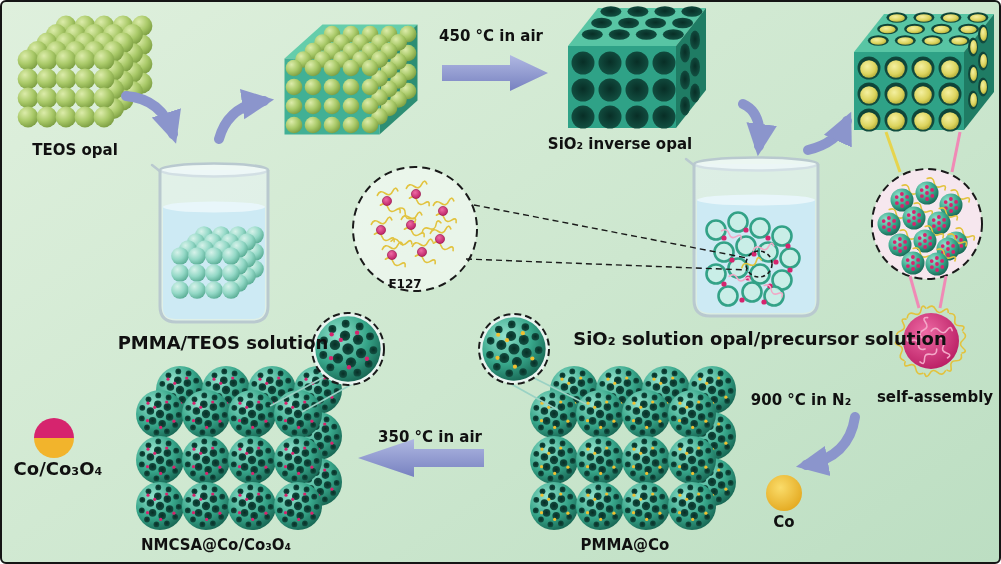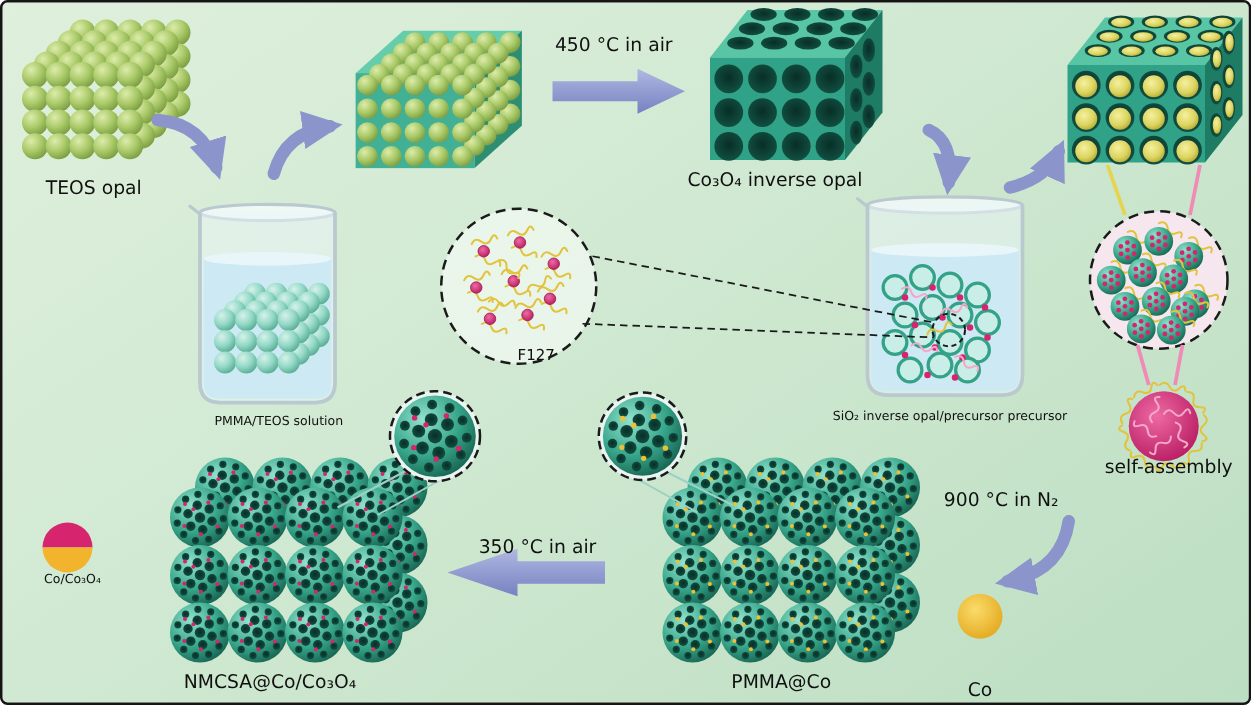--- a/index.html
+++ b/index.html
@@ -5,25 +5,25 @@
   html,body{margin:0;padding:0;background:#ffffff;}
   .canvas{
     position:relative;width:1001px;height:564px;box-sizing:border-box;
     border:2px solid #151515;border-radius:6px;overflow:hidden;
     background:linear-gradient(145deg,#dff0dd 0%,#cde7cf 55%,#bcdec2 100%);
     font-family:"DejaVu Sans","Liberation Sans",sans-serif;
   }
   .canvas svg{position:absolute;inset:0;}
   .lbl{
     position:absolute;transform:translateX(-50%);
-    font-weight:normal;font-size:15px;color:#101010;white-space:nowrap;
+    font-weight:bold;font-size:15px;color:#101010;white-space:nowrap;
     font-family:"DejaVu Sans","Liberation Sans",sans-serif;
   }
-  .lbl.sm{font-size:10px;}
-  .lbl.xs{font-size:12px;margin-left:24px;}
+  .lbl.sm{font-size:18px;}
+  .lbl.xs{font-size:12px;}
   .carr{fill:none;stroke:var(--arrow,#8b95cc);stroke-width:10;stroke-linecap:round;marker-end:url(#ah);}
   .dash{stroke:#1a1a1a;stroke-width:1.4;fill:none;stroke-dasharray:6 4;}
   .thin{stroke:#9ad2c4;stroke-width:1.6;fill:none;}
 </style>
 </head>
 <body>
 
 <div class="canvas">
   <svg width="1001" height="564" viewBox="0 0 1001 564">
     <defs>
@@ -586,24 +586,24 @@
     <g id="g-coo">
         <path d="M32,436 A20,20 0 0 1 72,436 Z" fill="#d6246e"></path>
         <path d="M32,436 A20,20 0 0 0 72,436 Z" fill="#f2b42c"></path>
       </g>
   </svg>
 
   <div>
     <div class="lbl" style="left:73px;top:139px">TEOS opal</div>
     <div class="lbl sm" style="left:221px;top:330px">PMMA/TEOS solution</div>
     <div class="lbl" style="left:489px;top:25px">450 °C in air</div>
-    <div class="lbl" style="left:618px;top:133px">Co₃O₄ inverse opal</div>
+    <div class="lbl" style="left:618px;top:133px">SiO₂ inverse opal</div>
     <div class="lbl xs" style="left:403px;top:275px">F127</div>
-    <div class="lbl sm" style="left:758px;top:326px">SiO₂ inverse opal/precursor precursor</div>
-    <div class="lbl" style="left:933px;top:362px">self-assembly</div>
+    <div class="lbl sm" style="left:758px;top:326px">SiO₂ solution opal/precursor solution</div>
+    <div class="lbl" style="left:933px;top:386px">self-assembly</div>
     <div class="lbl" style="left:799px;top:389px">900 °C in N₂</div>
-    <div class="lbl" style="left:782px;top:541px">Co</div>
+    <div class="lbl" style="left:782px;top:511px">Co</div>
     <div class="lbl" style="left:623px;top:534px">PMMA@Co</div>
     <div class="lbl" style="left:428px;top:426px">350 °C in air</div>
     <div class="lbl" style="left:214px;top:534px">NMCSA@Co/Co₃O₄</div>
     <div class="lbl sm" style="left:56px;top:456px">Co/Co₃O₄</div>
   </div>
 </div>
 
 </body></html>

